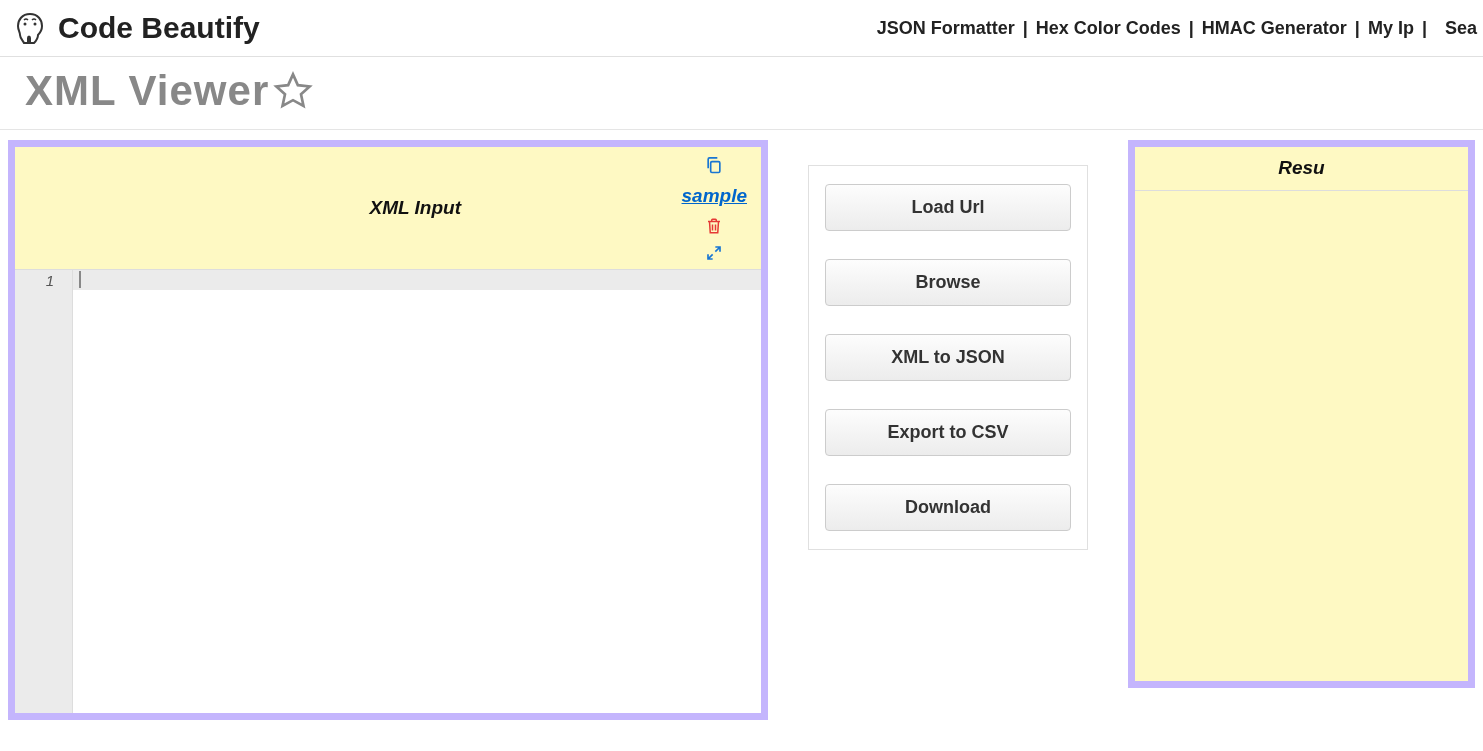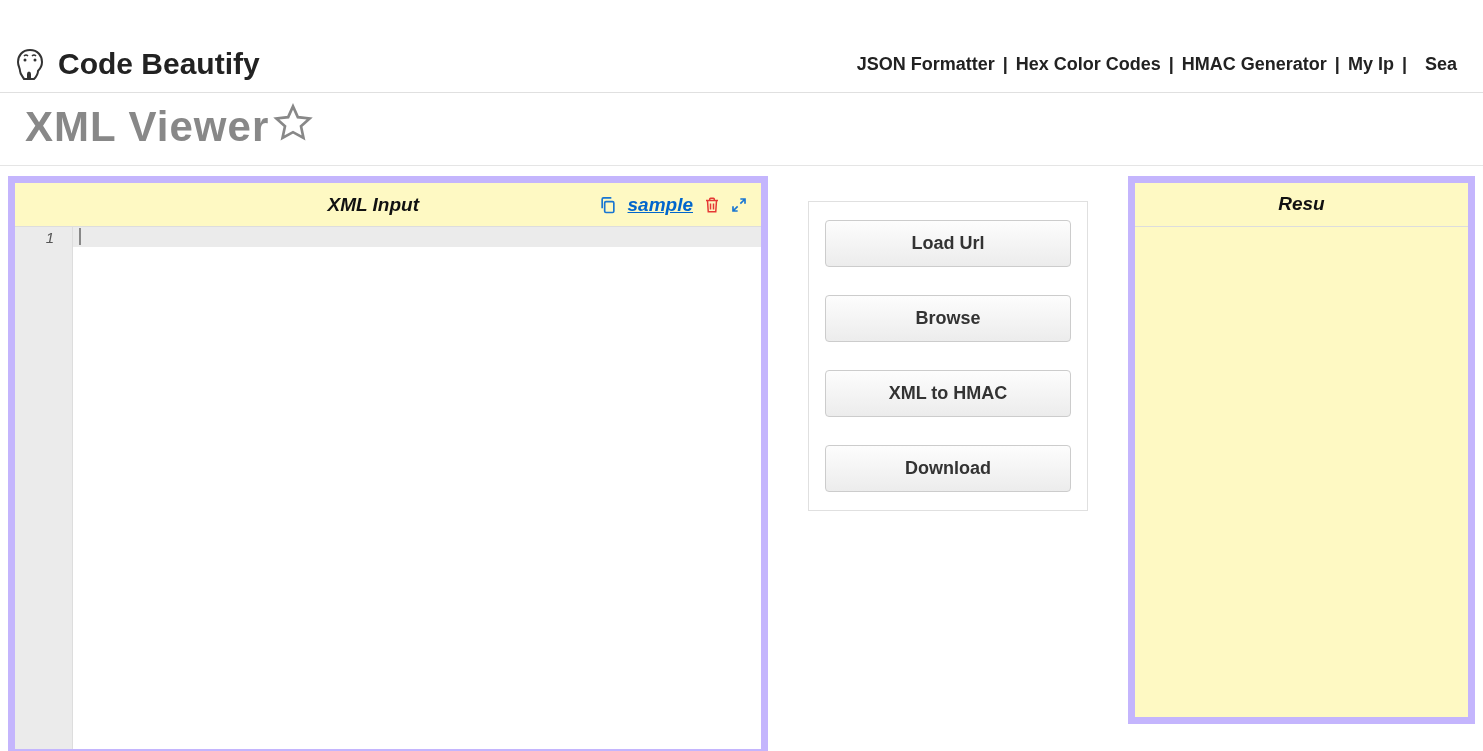--- a/index.html
+++ b/index.html
@@ -6,24 +6,23 @@
   body {
     font-family: Arial, Helvetica, sans-serif;
     background: #ffffff;
     color: #333;
     overflow-x: hidden;
   }
   .top-header {
     display: flex;
     justify-content: space-between;
     align-items: center;
-    padding: 8px 26px 8px 10px;
+    padding: 8px 6px 8px 10px;
     border-bottom: 1px solid #e0e0e0;
     white-space: nowrap;
-    margin-top: 36px;
   }
   .brand {
     display: flex;
     align-items: center;
     gap: 8px;
   }
   .brand-icon {
     width: 40px;
     height: 40px;
     display: flex;
@@ -49,20 +48,21 @@
     cursor: pointer;
   }
   .nav-sep {
     margin: 0 4px;
     color: #222;
   }
   .page-title-wrap {
     padding: 10px 25px 14px 25px;
     border-bottom: 1px solid #e5e5e5;
     display: flex;
+    align-items: center;
     gap: 4px;
   }
   .page-title {
     font-size: 42px;
     font-weight: bold;
     color: #888;
     letter-spacing: 1px;
   }
   .star-icon {
     width: 40px;
@@ -98,20 +98,21 @@
     min-height: 44px;
   }
   .panel-header-title {
     flex: 1;
     text-align: center;
   }
   .panel-header-actions {
     display: flex;
     align-items: center;
     gap: 10px;
+    flex-direction: column;
   }
   .icon-btn {
     cursor: pointer;
     display: flex;
     align-items: center;
   }
   .sample-link {
     color: #0066cc;
     text-decoration: underline;
     font-size: 19px;
@@ -262,21 +263,22 @@
       <div class="editor-content">
         <div class="editor-line-hl"></div>
         <div class="cursor-mark"></div>
       </div>
     </div>
   </div>
 
   <div class="actions-panel">
     <button class="action-btn">Load Url</button>
     <button class="action-btn">Browse</button>
-    <button class="action-btn">XML to HMAC</button>
+    <button class="action-btn">XML to JSON</button>
+    <button class="action-btn">Export to CSV</button>
     <button class="action-btn">Download</button>
   </div>
 
   <div class="panel result-panel">
     <div class="result-header">Resu</div>
     <div style="flex:1"></div>
   </div>
 
 </div>
 

